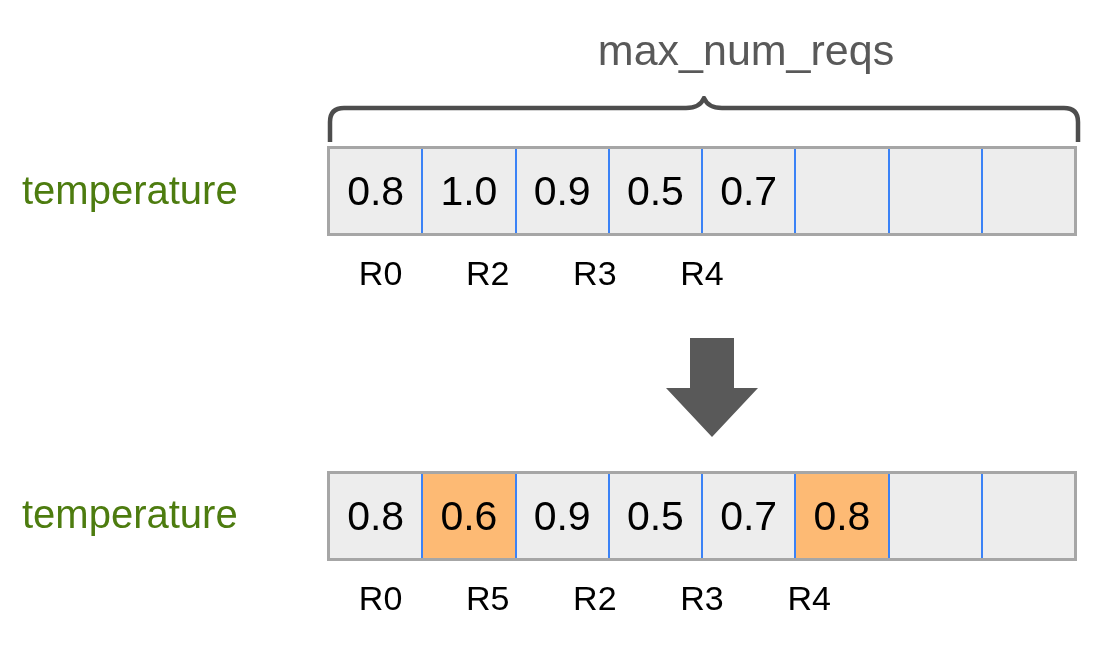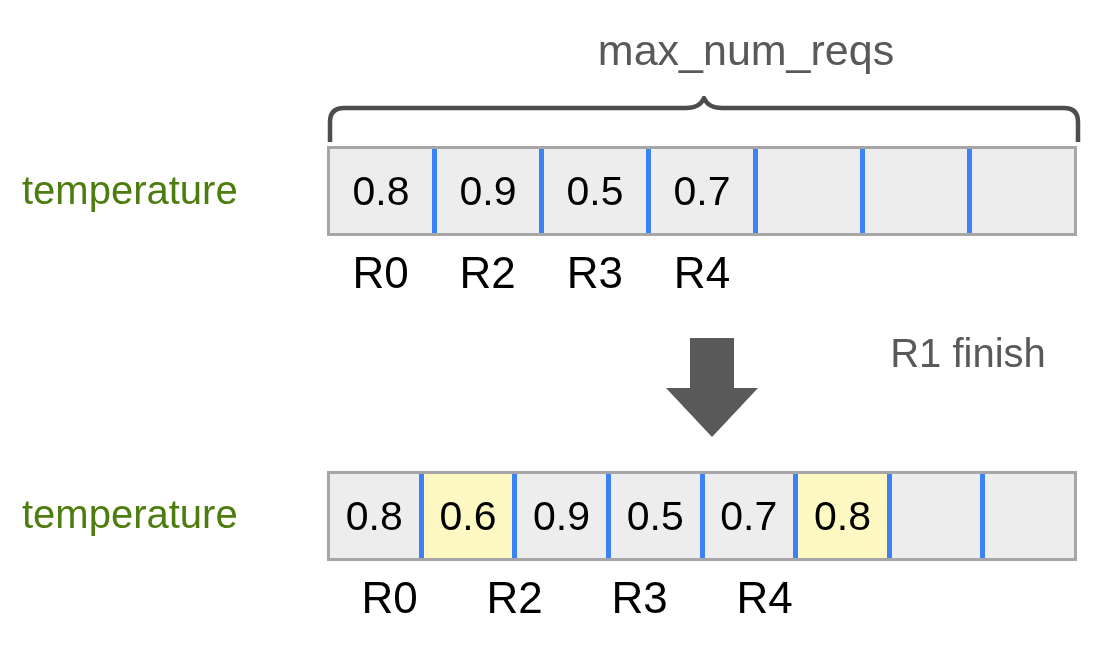--- a/index.html
+++ b/index.html
@@ -64,47 +64,47 @@
     border: 3px solid #a6a6a6;
     box-sizing: border-box;
     background: #ededed;
   }
   #row-before { left: 327px; top: 146px; width: 750px; height: 90px; }
   #row-after  { left: 327px; top: 471px; width: 750px; height: 90px; }
 
   .cell {
     flex: 1 1 0;
     box-sizing: border-box;
-    border-right: 5px solid #3b82f6;
+    border-right: 2px solid #3b82f6;
     background: #ededed;
     display: flex;
     align-items: center;
     justify-content: center;
     font-size: 41px;
     color: #000000;
     line-height: 1;
     overflow: hidden;
   }
   .cell:last-child { border-right: none; }
-  .cell.highlight { background: #fef9c3; }
+  .cell.highlight { background: #fdba74; }
   .cell.empty { color: transparent; }
 
   
   .tick-row {
     display: flex;
     left: 327px;
     width: 750px;
     height: 46px;
   }
   #ticks-before { top: 250px; }
   #ticks-after  { top: 575px; }
   .tick {
     flex: 1 1 0;
     text-align: center;
-    font-size: 44px;
+    font-size: 34px;
     color: #000000;
     line-height: 46px;
     white-space: nowrap;
   }
   .tick.blank { color: transparent; }
 
   
   #transition-arrow {
     left: 664px;
     top: 338px;
@@ -134,20 +134,21 @@
 <div class="abs" id="brace-wrap">
   <svg width="756" height="46" viewBox="0 0 756 46" fill="none" xmlns="http://www.w3.org/2000/svg">
     <path d="M4 46 L4 26 Q4 12 18 12 L360 12 Q374 12 378 2 Q382 12 396 12 L738 12 Q752 12 752 26 L752 46" stroke="#4d4d4d" stroke-width="4.5" fill="none" stroke-linecap="round" stroke-linejoin="round"></path>
   </svg>
 </div>
 
 <div class="abs row-label" id="label-temperature-1">temperature</div>
 
 <div class="abs cell-row" id="row-before">
   <div class="cell">0.8</div>
+  <div class="cell">1.0</div>
   <div class="cell">0.9</div>
   <div class="cell">0.5</div>
   <div class="cell">0.7</div>
   <div class="cell empty"></div>
   <div class="cell empty"></div>
   <div class="cell empty"></div>
 </div>
 
 <div class="abs tick-row" id="ticks-before">
   <div class="tick">R0</div>
@@ -159,36 +160,36 @@
   <div class="tick blank"></div>
 </div>
 
 <div class="abs" id="transition-arrow">
   <svg width="96" height="100" viewBox="0 0 96 100" xmlns="http://www.w3.org/2000/svg">
     <polygon points="26,0 70,0 70,50 94,50 48,99 2,50 26,50" fill="#595959"></polygon>
   </svg>
 </div>
 
 <div class="abs" id="transition-note">
-  <span class="note-line">R1 finish</span>
 </div>
 
 <div class="abs row-label" id="label-temperature-2">temperature</div>
 
 <div class="abs cell-row" id="row-after">
   <div class="cell">0.8</div>
   <div class="cell highlight">0.6</div>
   <div class="cell">0.9</div>
   <div class="cell">0.5</div>
   <div class="cell">0.7</div>
   <div class="cell highlight">0.8</div>
   <div class="cell empty"></div>
   <div class="cell empty"></div>
 </div>
 
 <div class="abs tick-row" id="ticks-after">
   <div class="tick">R0</div>
+  <div class="tick">R5</div>
   <div class="tick">R2</div>
   <div class="tick">R3</div>
   <div class="tick">R4</div>
   <div class="tick blank"></div>
   <div class="tick blank"></div>
 </div>
 
 </body></html>

